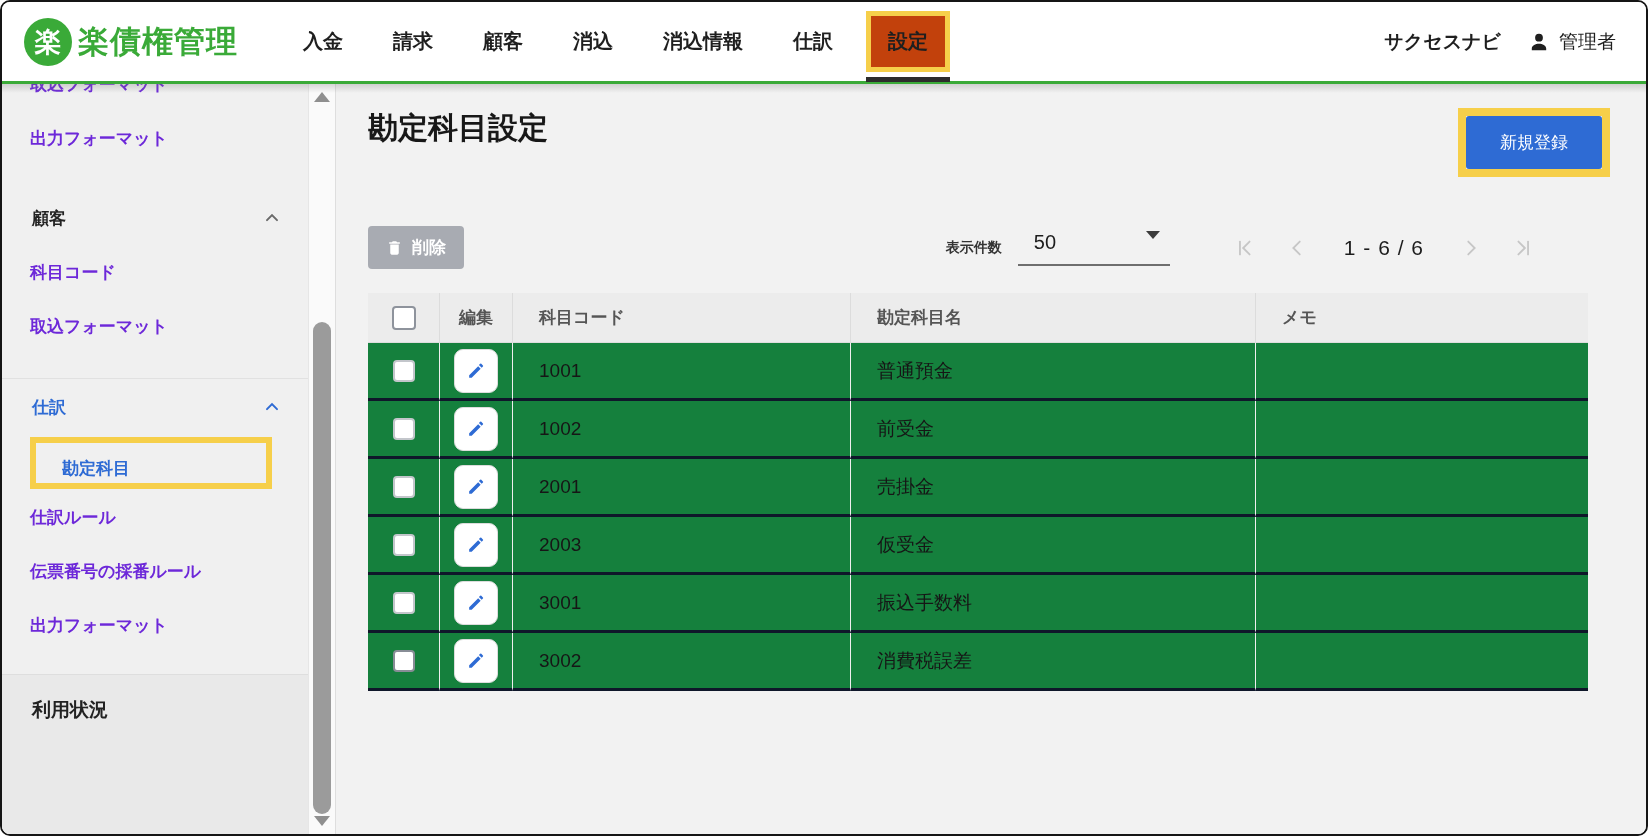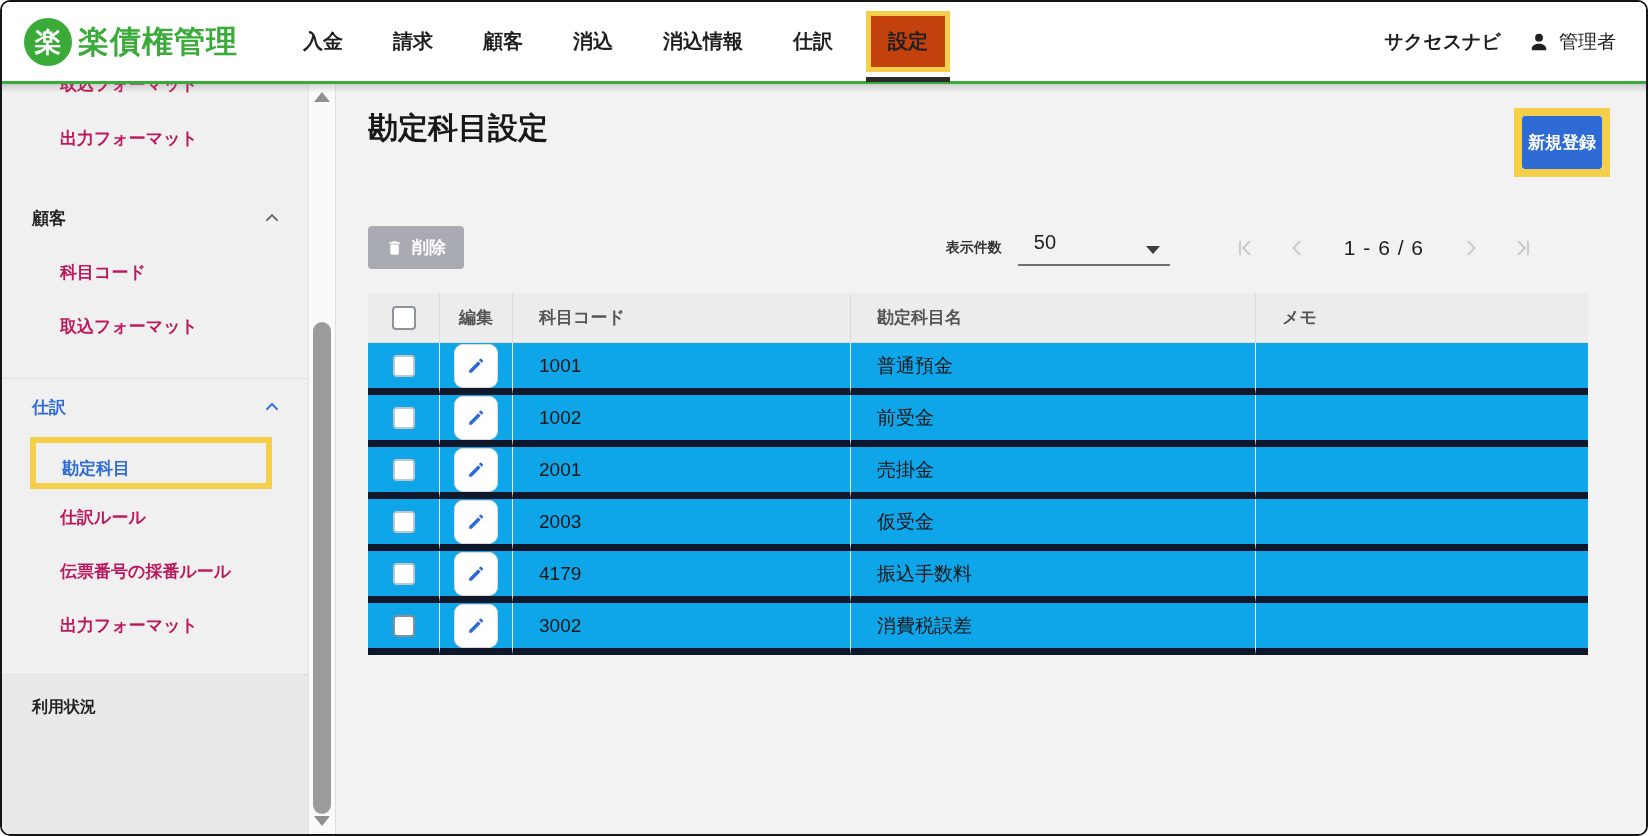--- a/index.html
+++ b/index.html
@@ -67,22 +67,22 @@
 
   
   .sidebar {
     width: 306px; flex: none;
     background: #f0f0f0;
     overflow: hidden;
     display: flex; flex-direction: column;
   }
   .side-item {
     flex: none; height: 54px; line-height: 54px;
-    padding-left: 58px;
-    font-size: 17px; font-weight: 700; color: #be185d;
+    padding-left: 28px;
+    font-size: 17px; font-weight: 700; color: #6d28d9;
     cursor: pointer; white-space: nowrap;
   }
   .side-item.clipped { margin-top: -26px; }
   .side-header {
     flex: none; height: 56px; margin-top: 24px;
     display: flex; align-items: center; justify-content: space-between;
     padding-left: 30px; padding-right: 26px;
     font-size: 17px; font-weight: 700; color: #222;
     cursor: pointer;
   }
@@ -92,21 +92,21 @@
   .side-highlight {
     border: 6px solid #f6cf4a;
     margin: 2px 36px 2px 28px;
   }
   .side-highlight .side-item { height: 40px; line-height: 52px; padding-left: 26px; }
   .side-footer {
     flex: 1; margin-top: 21px;
     border-top: 1px solid #dedede;
     background: #e9e9e9;
     padding: 22px 12px 0 30px;
-    font-size: 16px; font-weight: 700; color: #222;
+    font-size: 19px; font-weight: 700; color: #222;
     cursor: pointer;
   }
 
   
   .scroll-track {
     width: 28px; flex: none; position: relative;
     background: #fafafa;
     border-left: 1px solid #e6e6e6;
     border-right: 1px solid #dedede;
   }
@@ -119,40 +119,40 @@
     background: #9b9b9b; cursor: grab;
   }
 
   
   .main { flex: 1; padding: 0 36px 0 32px; overflow: hidden; background: #f2f2f2; }
   .title-row { margin-top: 24px; height: 70px; display: flex; align-items: flex-start; justify-content: space-between; }
   .page-title { font-size: 30px; font-weight: 700; color: #181818; }
   .btn-highlight { border: 8px solid #f6cf4a; }
   .btn-primary {
     background: #2e6bd4; color: #fff;
-    font-size: 17px; font-weight: 700;
-    border: none; padding: 15px 6px; border-radius: 3px;
+    font-size: 17px; font-weight: 400;
+    border: none; padding: 15px 34px; border-radius: 3px;
     cursor: pointer; font-family: inherit;
   }
 
   .toolbar { margin-top: 48px; display: flex; align-items: center; }
   .btn-delete {
     background: #a8abb2; color: #fff;
     font-size: 17px; font-weight: 700;
     border: none; border-radius: 4px;
     padding: 10px 18px;
     display: flex; align-items: center; gap: 9px;
     cursor: default; font-family: inherit;
   }
   .pagesize { margin-left: auto; display: flex; align-items: center; gap: 16px; }
   .pagesize-label { font-size: 14px; font-weight: 700; color: #333; }
   .select-box {
     width: 152px;
     border-bottom: 2px solid #6f6f6f;
-    display: flex; align-items: flex-end; justify-content: space-between;
+    display: flex; align-items: flex-start; justify-content: space-between;
     padding: 2px 10px 10px 16px;
     cursor: pointer;
   }
   .select-value { font-size: 20px; color: #1d1d1d; }
   .caret-down { width: 0; height: 0; border-left: 7px solid transparent; border-right: 7px solid transparent; border-top: 8px solid #3c3c3c; }
   .pager { display: flex; align-items: center; gap: 30px; margin-left: 64px; margin-right: 76px; }
   .pager .pg { cursor: pointer; display: inline-flex; }
   .pager-range { font-size: 21px; color: #1d1d1d; letter-spacing: 1px; margin: 0 6px; white-space: nowrap; }
 
   
@@ -167,26 +167,26 @@
     height: 50px;
     display: flex; align-items: center;
     font-size: 17px; font-weight: 700; color: #555;
     border-right: 1px solid #dcdcdc;
     border-bottom: 1px solid #dddddd;
   }
   .th.center { justify-content: center; }
   .th.pad, .td.pad { padding-left: 26px; }
   .th.last, .td.last { border-right: none; }
   .td {
-    background: #0ea5e9;
-    height: 52px;
+    background: #15803d;
+    height: 58px;
     display: flex; align-items: center;
     font-size: 19px; color: #161616;
     border-right: 1px solid #efefef;
-    border-bottom: 7px solid #0f172a;
+    border-bottom: 3px solid #0f172a;
   }
   .td.center { justify-content: center; }
 
   .checkbox {
     width: 22px; height: 22px; border-radius: 4px;
     border: 2px solid #c3c6cb; background: #fff; cursor: pointer;
   }
   .checkbox.dark { width: 24px; height: 24px; border-color: #8e939c; }
   .row:last-of-type .checkbox { border-color: #888d96; }
   .edit-btn {
@@ -418,21 +418,21 @@
             </div>
           <div class="td center">
             <span class="edit-btn">
                 <span class="icon">
                   <svg width="20" height="20" viewBox="0 0 24 24">
                     <path fill="#2e6bd4" d="M3.8 17.2V20.2h3L17.6 9.4l-3-3L3.8 17.2zM20.3 6.7a1 1 0 0 0 0-1.4l-1.9-1.9a1 1 0 0 0-1.4 0l-1.5 1.5 3.3 3.3 1.5-1.5z"></path>
                   </svg>
                 </span>
               </span>
           </div>
-          <div class="td pad">4179</div>
+          <div class="td pad">3001</div>
           <div class="td pad">振込手数料</div>
           <div class="td pad last"></div>
         </div>
 
         <div class="row" style="display:contents">
           <div class="td center">
               <span class="checkbox"></span>
             </div>
           <div class="td center">
             <span class="edit-btn">

